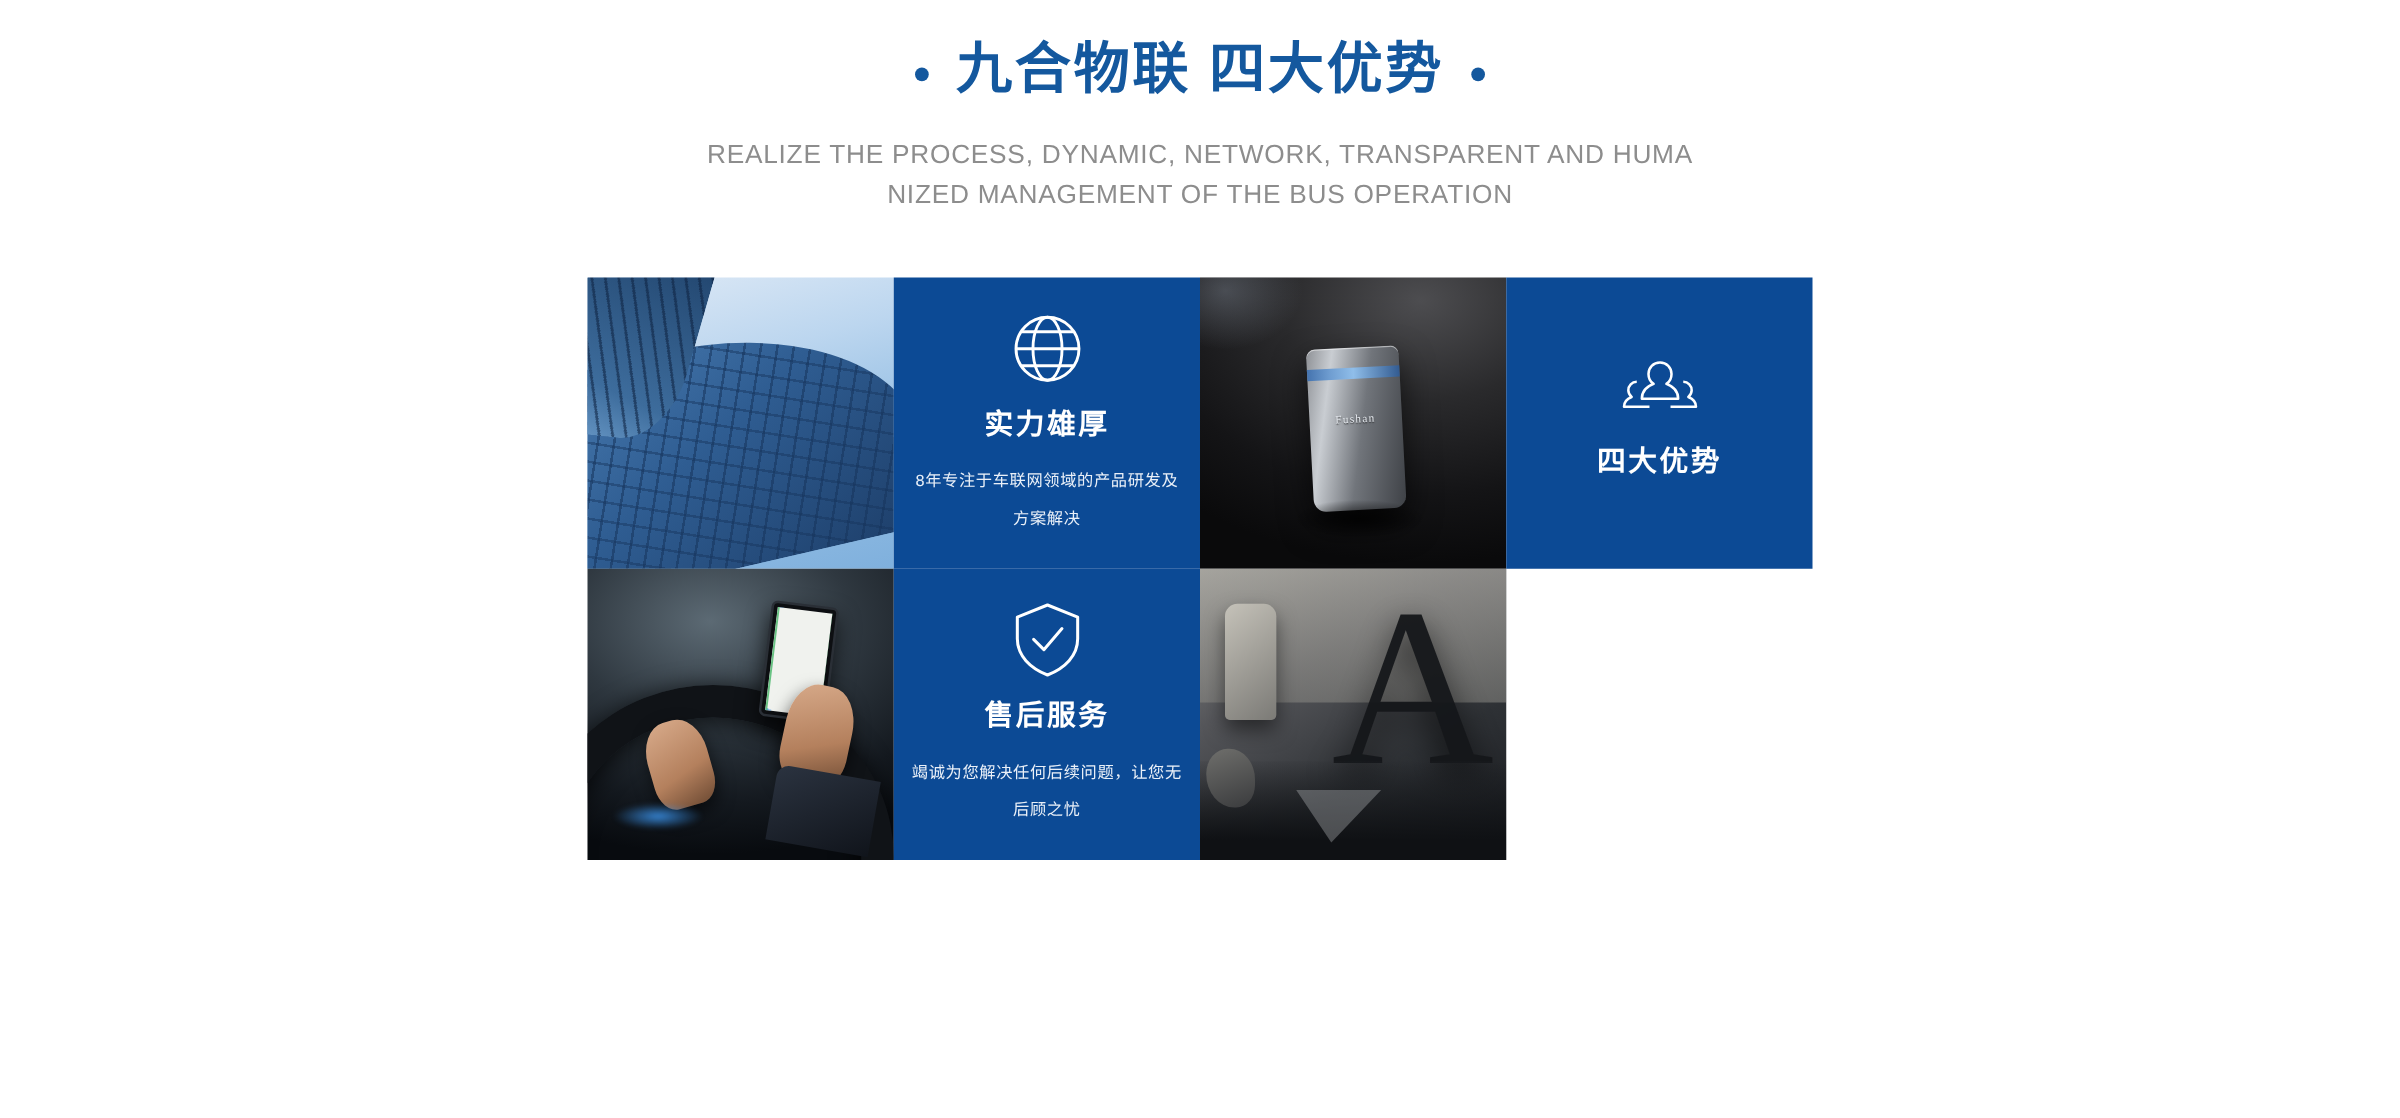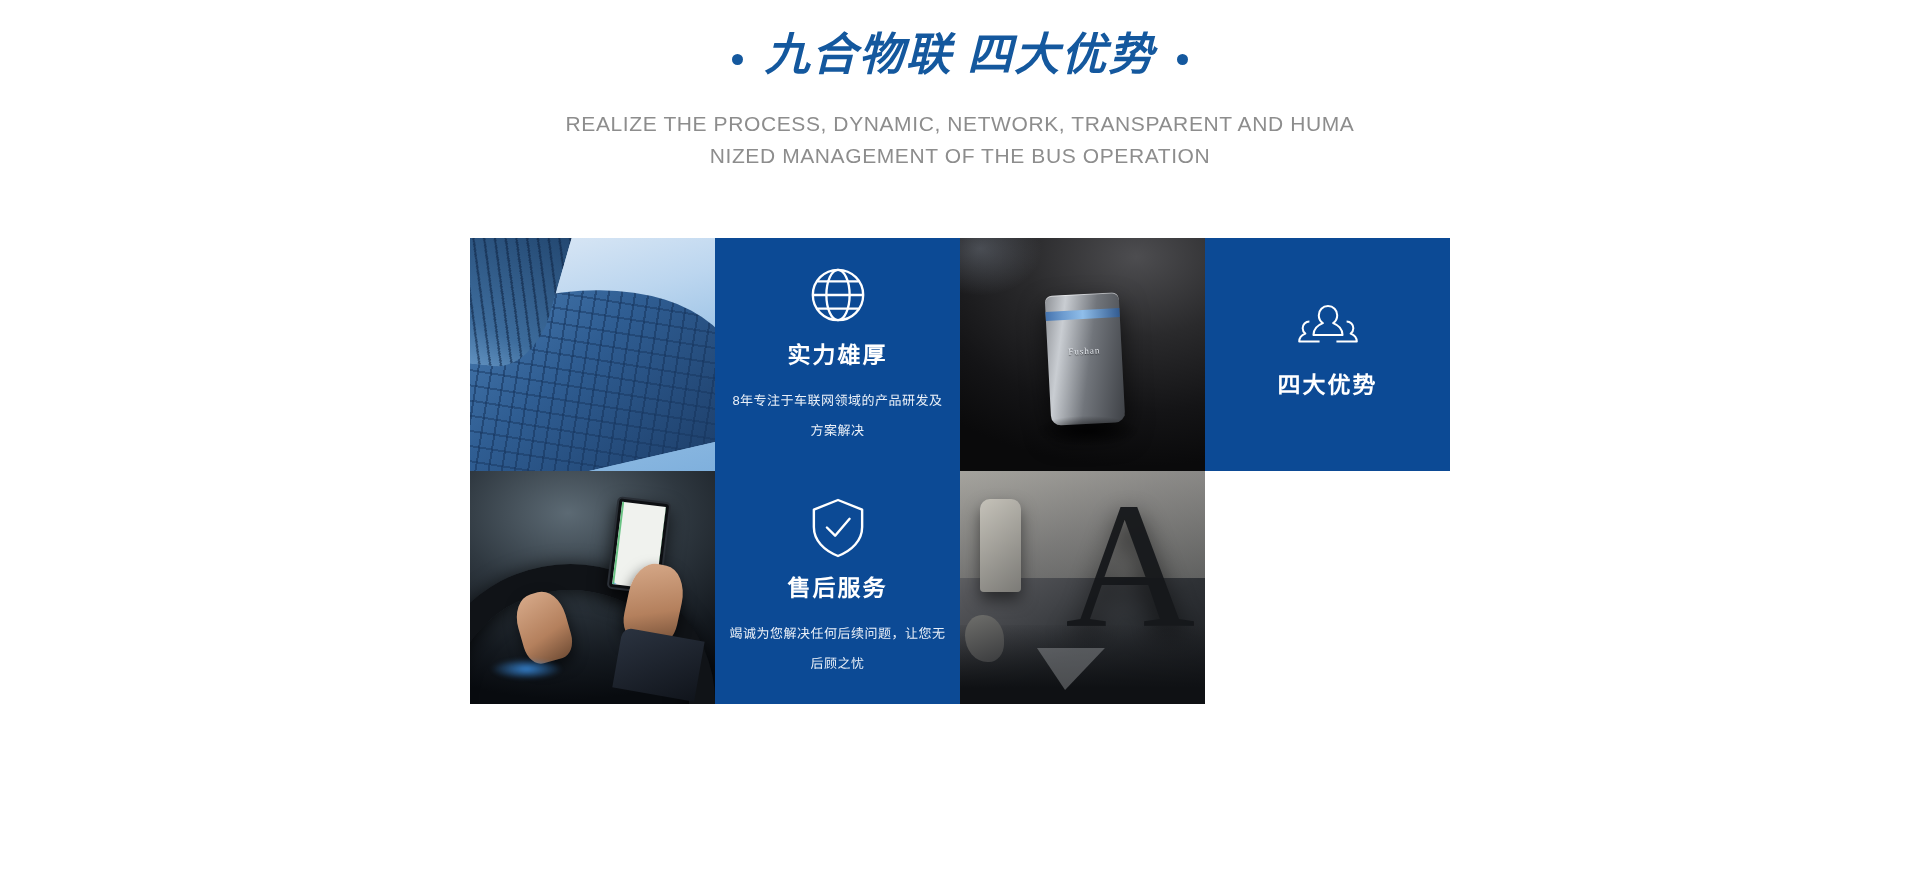--- a/index.html
+++ b/index.html
@@ -45,42 +45,40 @@
     top: 4px;
   }
 
   .title-text {
     font-size: 45px;
     font-weight: bold;
     color: #14589e;
     letter-spacing: 2px;
     line-height: 62px;
     white-space: nowrap;
-    font-style: italic;
   }
 
   .subtitle {
     margin-top: 22px;
     font-size: 21px;
     color: #8d8d8d;
     font-weight: 300;
     letter-spacing: 0.6px;
     line-height: 32px;
   }
   .subtitle div { white-space: nowrap; }
 
   
   .grid-wrap {
     position: absolute;
     left: 50%;
     transform: translateX(-50%);
     top: 222px;
     width: 980px;
     height: 414px;
-    margin-top: 16px;
   }
 
   .grid {
     display: grid;
     grid-template-columns: repeat(4, 245px);
     grid-template-rows: 233px 233px;
     width: 980px;
     height: 466px;
   }
 

